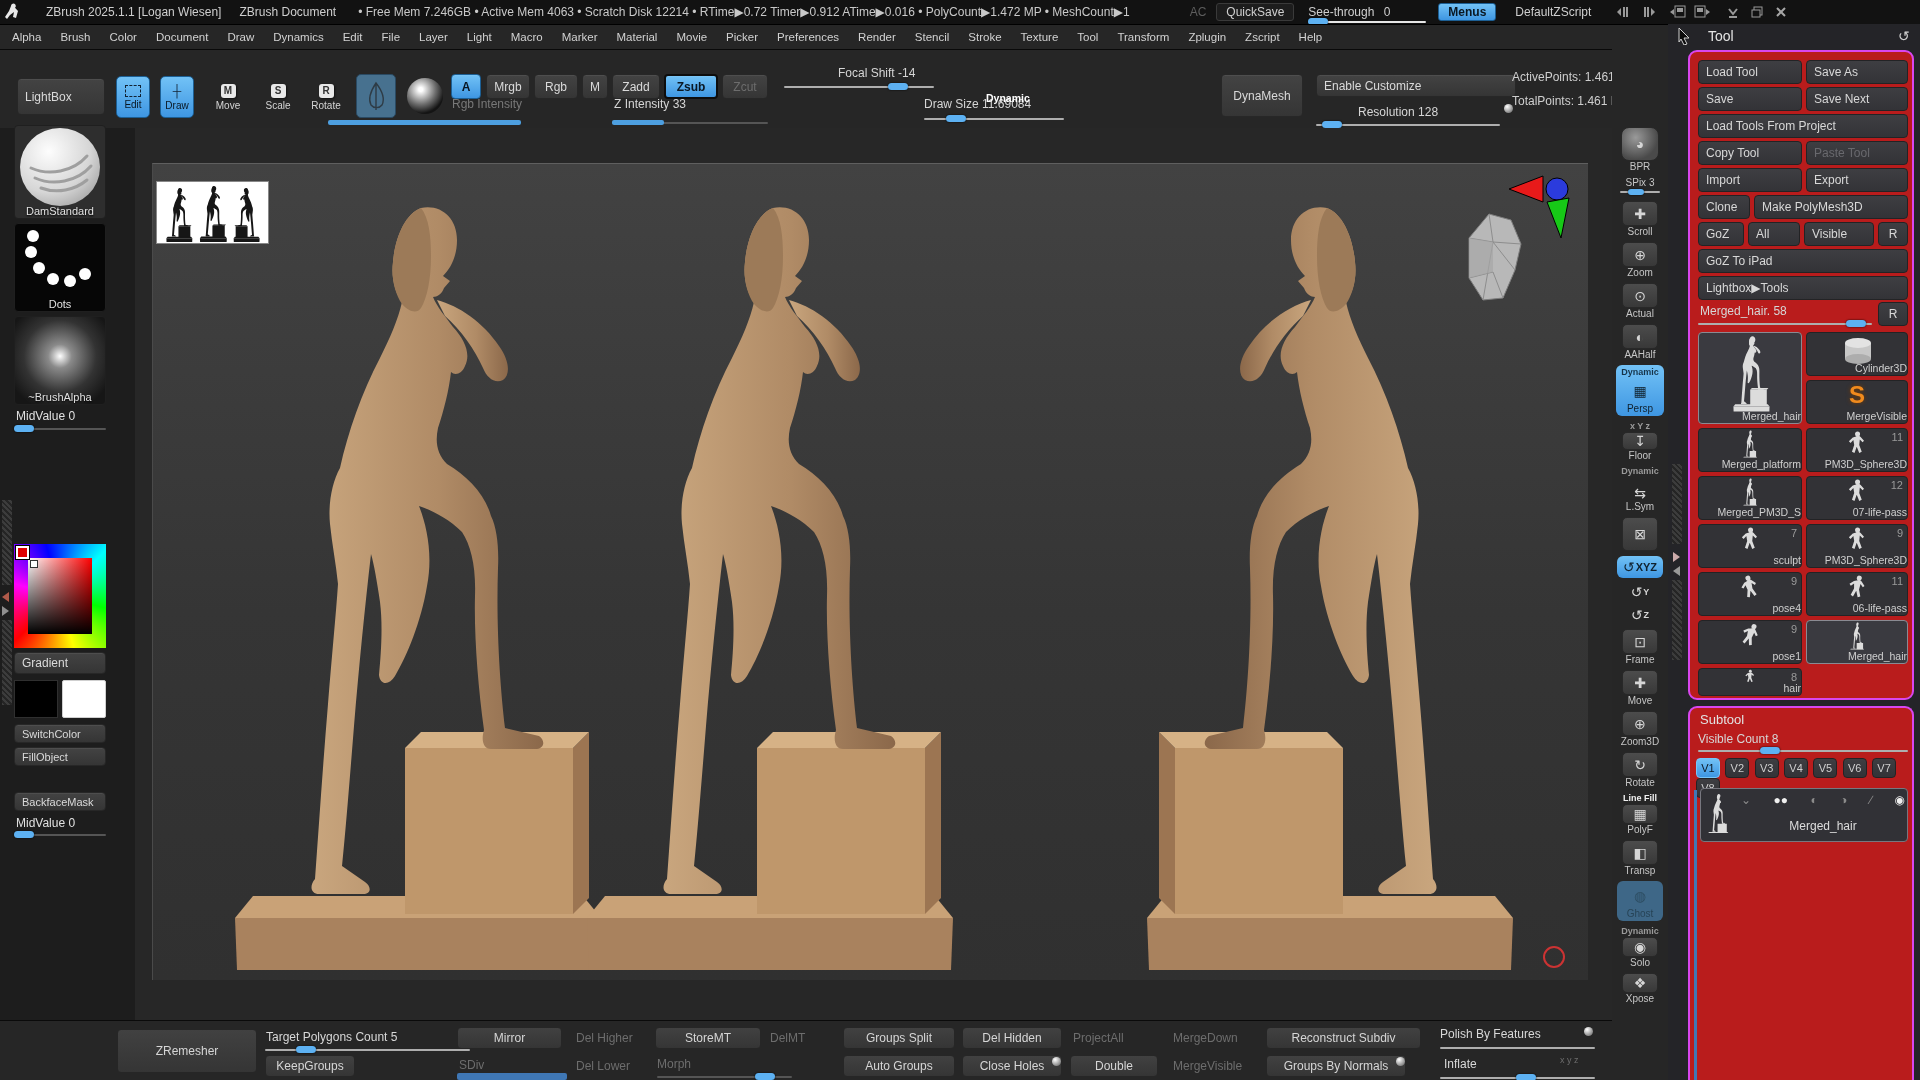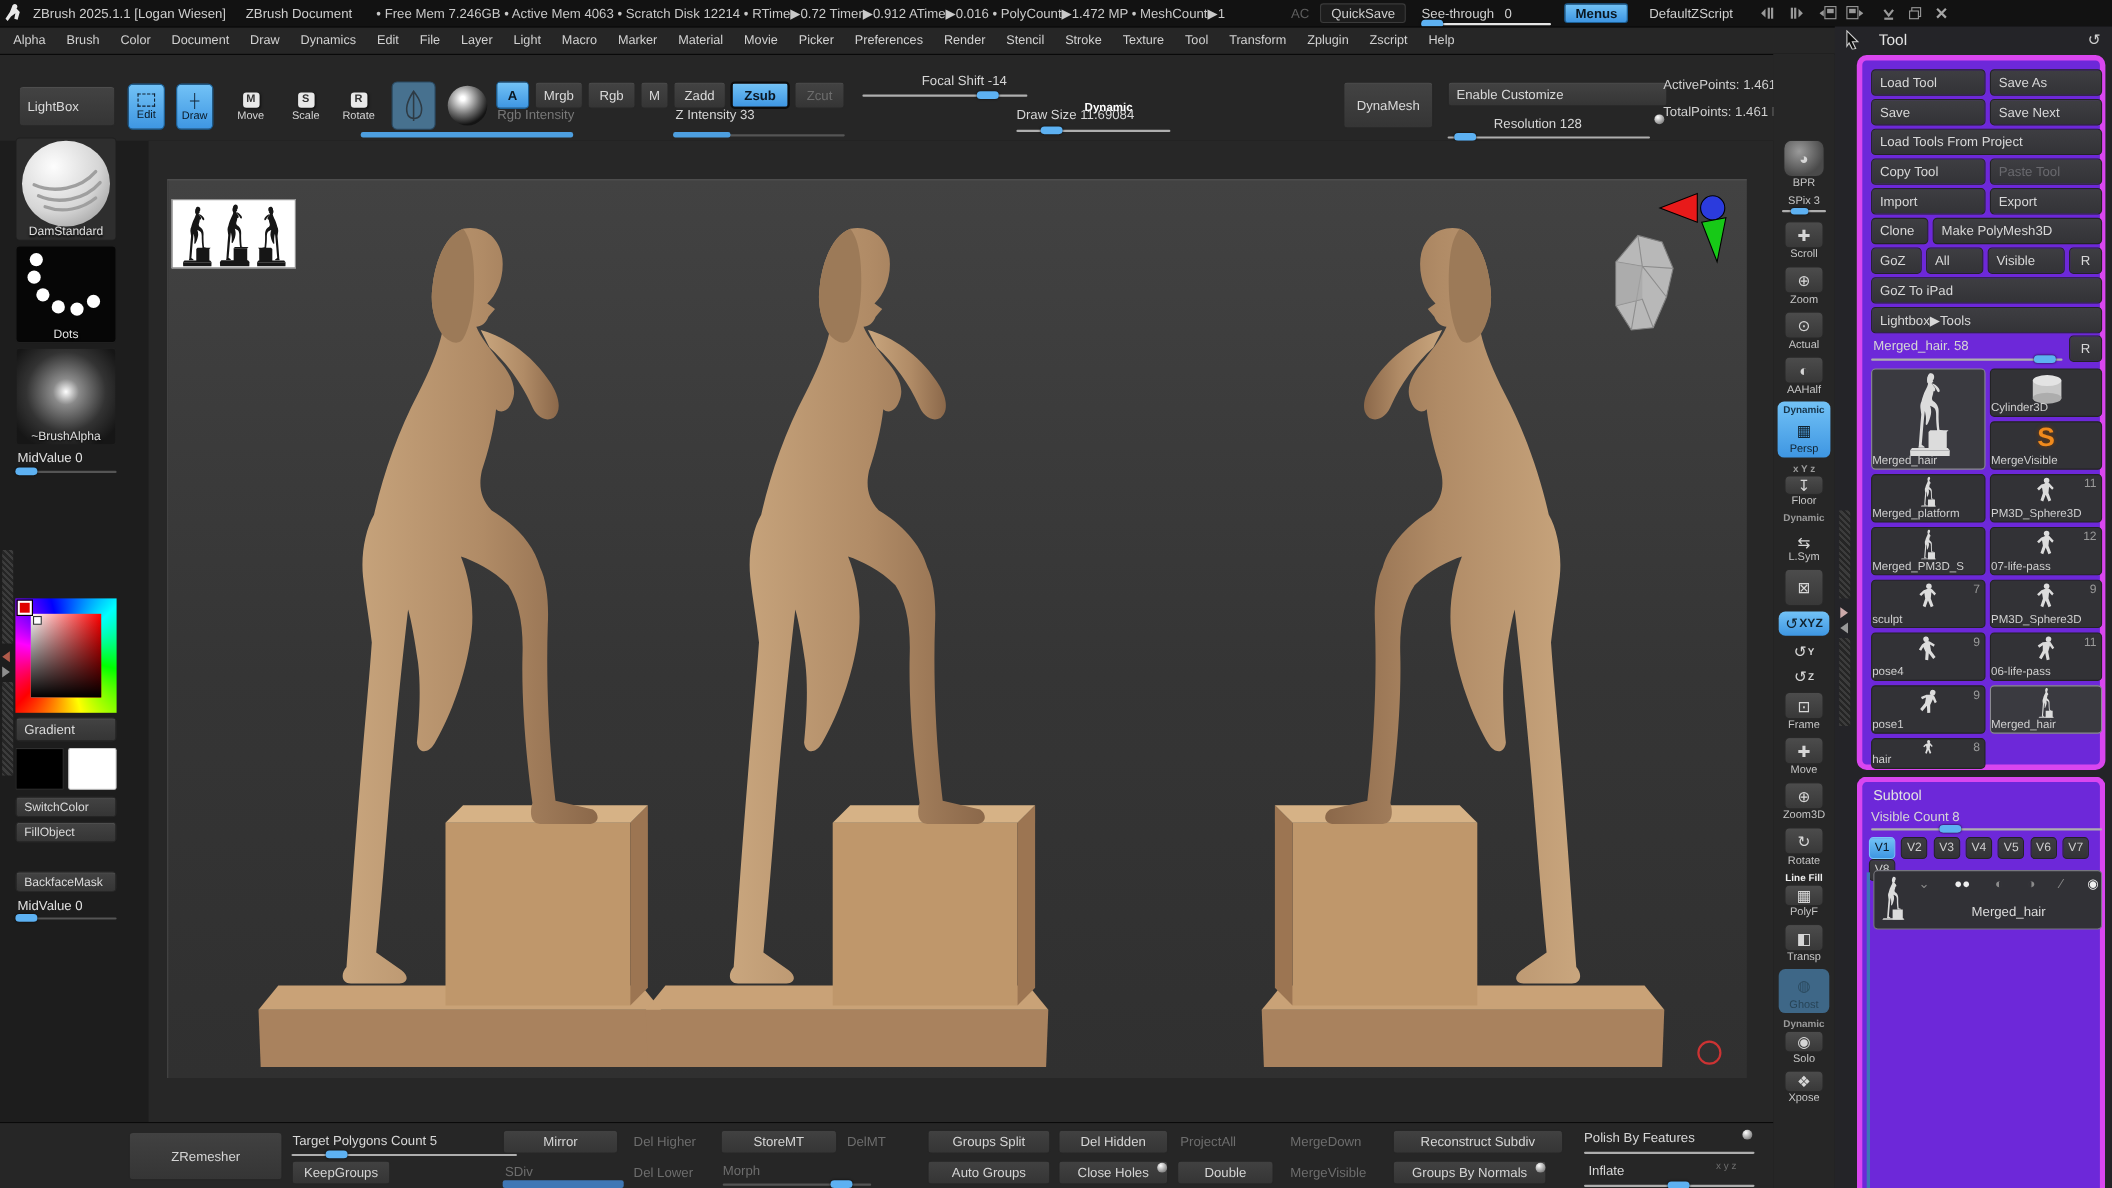--- a/index.html
+++ b/index.html
@@ -14,21 +14,21 @@
   .lbl{position:absolute;white-space:nowrap}
   .dimtxt{color:#787878}
   .track{position:absolute;height:2px;background:#aeaeae;border-radius:1px}
   .track.dark{background:#555}
   .fillb{position:absolute;height:5px;background:#4d9fe0;border-radius:2px}
   .pill{position:absolute;width:20px;height:7px;border-radius:4px;background:#5db1f2;box-shadow:0 0 2px #000}
   .dotbtn{position:absolute;width:9px;height:9px;border-radius:50%;background:radial-gradient(circle at 35% 30%,#fff,#9a9a9a 60%,#5c5c5c)}
   .hatch{background:repeating-linear-gradient(45deg,#3c3c3c 0 2px,#252525 2px 4px)}
   
   #titlebar{position:absolute;left:0;top:0;width:1920px;height:24px;background:#121212;display:flex;align-items:center;color:#cfcfcf}
-  #titlebar .t{margin-left:8px;white-space:nowrap}
+  #titlebar .t{margin-left:24px;white-space:nowrap}
   .tb-btn{height:18px;padding:0 9px;display:flex;align-items:center;background:#1d1d1d;border:1px solid #3a3a3a;border-radius:3px;margin-left:10px}
   .tb-blue{background:linear-gradient(#72c2f6,#3e96e2);color:#0a1722;border-color:#1c5f94;font-weight:bold}
   .winico{width:16px;height:14px;position:relative;margin-left:8px;opacity:.8}
   
   #menubar{position:absolute;left:0;top:24px;width:1920px;height:25px;background:#262626;border-top:1px solid #000;display:flex;align-items:center;padding-left:12px}
   #menubar span{margin-right:19px;color:#d2d2d2;font-size:11.5px}
   
   #topshelf{position:absolute;left:0;top:49px;width:1668px;height:79px;background:#262626;border-top:1px solid #090909}
   .shelf-ic{position:absolute;width:34px;height:42px;border-radius:5px;display:flex;flex-direction:column;align-items:center;justify-content:center;font-size:10px;gap:2px;background:linear-gradient(#454545,#363636);border:1px solid #262626;color:#d5d5d5}
   .shelf-ic.blue{background:linear-gradient(#72c2f6,#3e96e2);color:#0a1722;border-color:#1c5f94}
@@ -51,27 +51,27 @@
   .rs-item{display:flex;flex-direction:column;align-items:center;color:#c6c6c6;font-size:10px;margin-bottom:5px;min-height:14px}
   .rs-tile{width:36px;height:25px;background:linear-gradient(#4c4c4c,#383838);border-radius:5px;border:1px solid #282828;display:flex;align-items:center;justify-content:center;font-size:14px;color:#d6d6d6;gap:1px}
   .rs-pre{font-size:9px;font-weight:bold;color:#9a9a9a;margin-bottom:1px}
   .rs-item.active{background:linear-gradient(#72c2f6,#3e96e2);border-radius:6px;padding:2px 5px;color:#10222f}
   .rs-item.active .rs-tile{background:transparent;border-color:transparent;color:#10222f}
   .rs-item.gh{background:#3e6787;border-radius:6px;padding:2px 5px;color:#274457}
   .rs-item.gh .rs-tile{background:transparent;border-color:transparent;color:#2c4c61}
   .rs-inline{font-size:11px;font-weight:bold}
   
   #rightpanel{position:absolute;left:1668px;top:24px;width:252px;height:1056px;background:#242428}
-  .pgroup{position:absolute;border:5px solid #d946ef;border-radius:9px;background:#6d28d9}
+  .pgroup{position:absolute;border:2px solid #d946ef;border-radius:9px;background:#b91c1c}
   .pbtn{position:absolute;height:24px;display:flex;align-items:center;padding-left:7px;background:linear-gradient(#3e3e42,#333337);border:1px solid #232325;border-radius:4px;color:#d8d8d8;font-size:12px;white-space:nowrap}
   .pbtn.c{justify-content:center;padding-left:0}
   .pbtn.dim{color:#69696e}
   .cell{position:absolute;background:#323236;border:1px solid #232325;border-radius:4px;overflow:hidden}
   .cell.selected{background:#3a3a40;border-color:#8a8a92}
-  .cell .nm{position:absolute;bottom:1px;left:0;right:0;text-align:left;font-size:10.5px;color:#cfcfcf;white-space:nowrap;overflow:hidden}
+  .cell .nm{position:absolute;bottom:1px;left:0;right:0;text-align:right;font-size:10.5px;color:#cfcfcf;white-space:nowrap;overflow:hidden}
   .cell .ct{position:absolute;top:2px;right:4px;font-size:11px;color:#9a9a9a}
   .vbtn{width:24px;height:20px;margin-right:2px;display:inline-flex;align-items:center;justify-content:center;background:linear-gradient(#3e3e42,#333337);border:1px solid #232325;border-radius:4px;font-size:11px;color:#cfcfcf}
   .vbtn.on{background:linear-gradient(#72c2f6,#3e96e2);color:#0a1722;border-color:#77c5f8;font-weight:normal}
   
   #bottomshelf{position:absolute;left:0;top:1020px;width:1612px;height:60px;background:#262626;border-top:1px solid #0a0a0a}
   .bsl{position:absolute;font-size:12px;color:#d8d8d8;white-space:nowrap}
   .bsl.dim{color:#6d6d6d}
   .cybtn{position:absolute;height:22px;display:flex;align-items:center;justify-content:center;background:linear-gradient(#414141,#353535);border:1px solid #262626;border-radius:4px;padding:0 10px;font-size:12px;white-space:nowrap}
   svg{display:block}
 </style>

